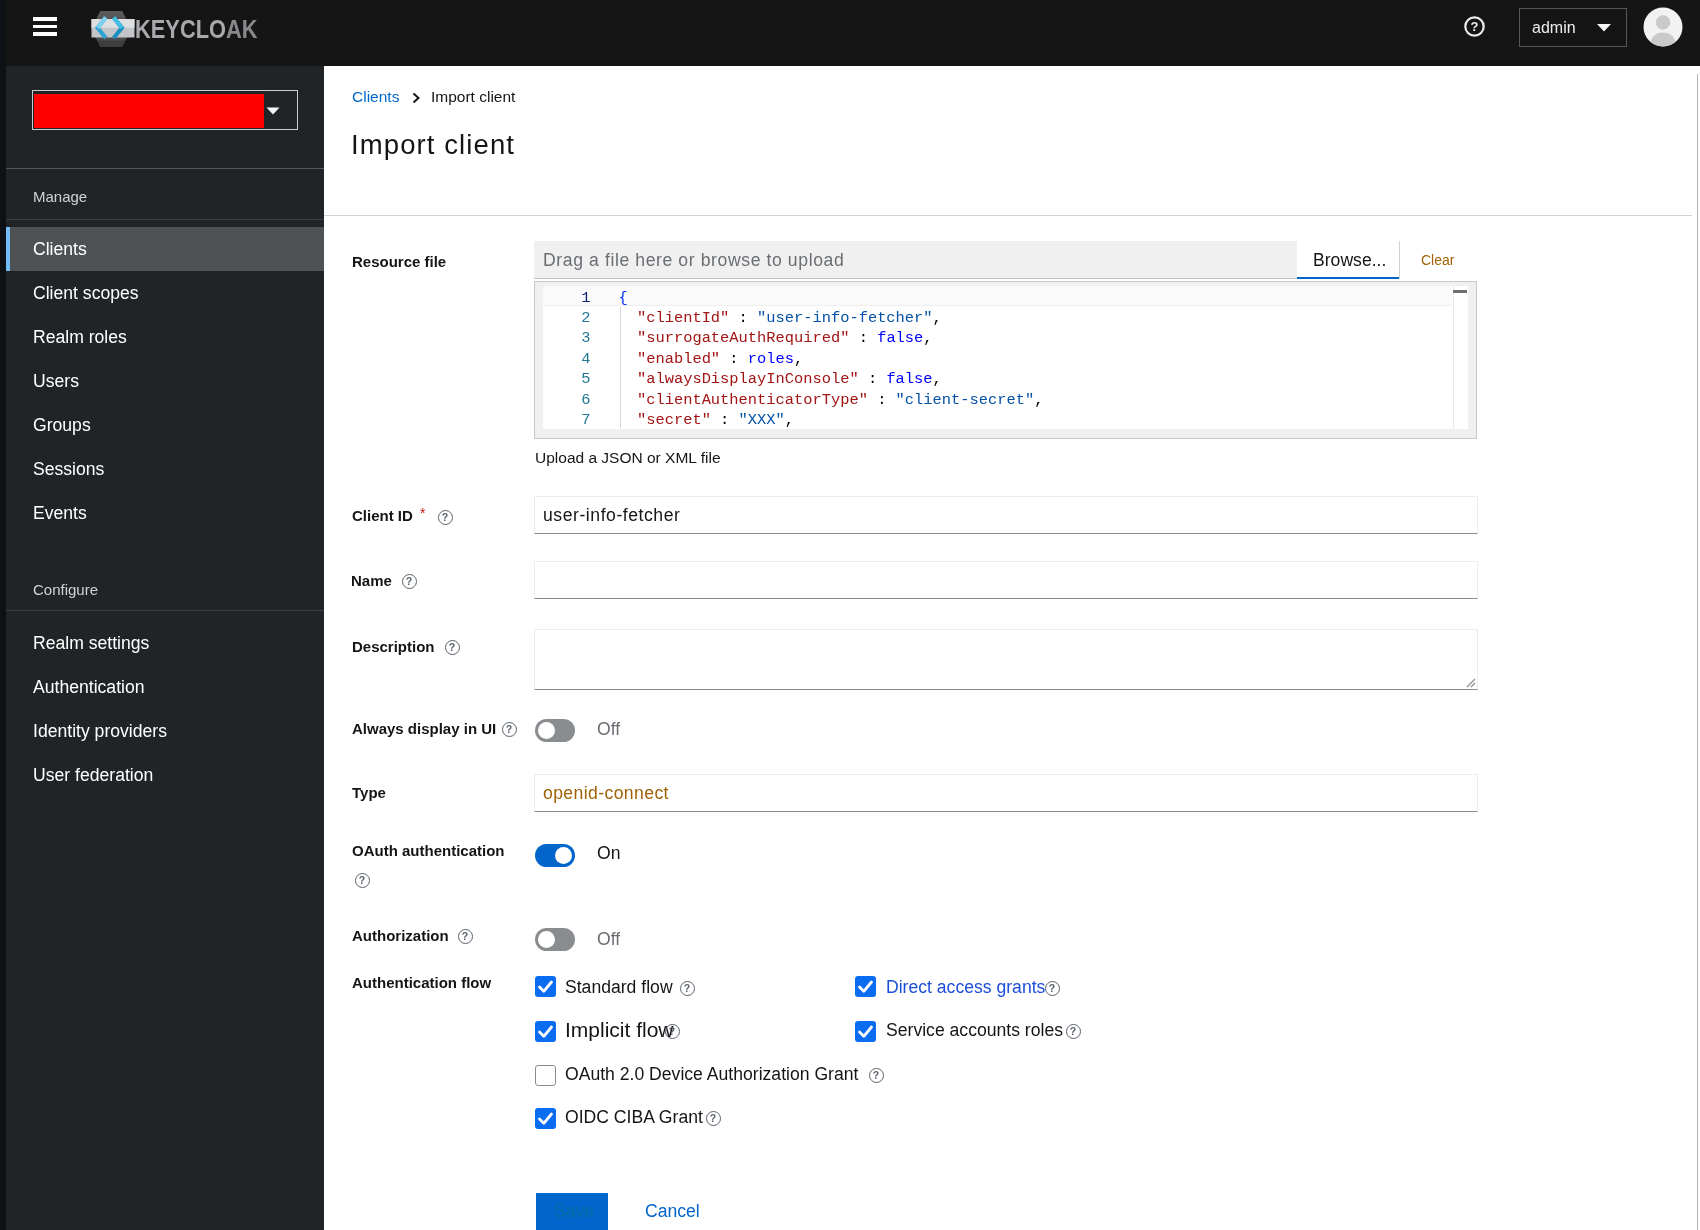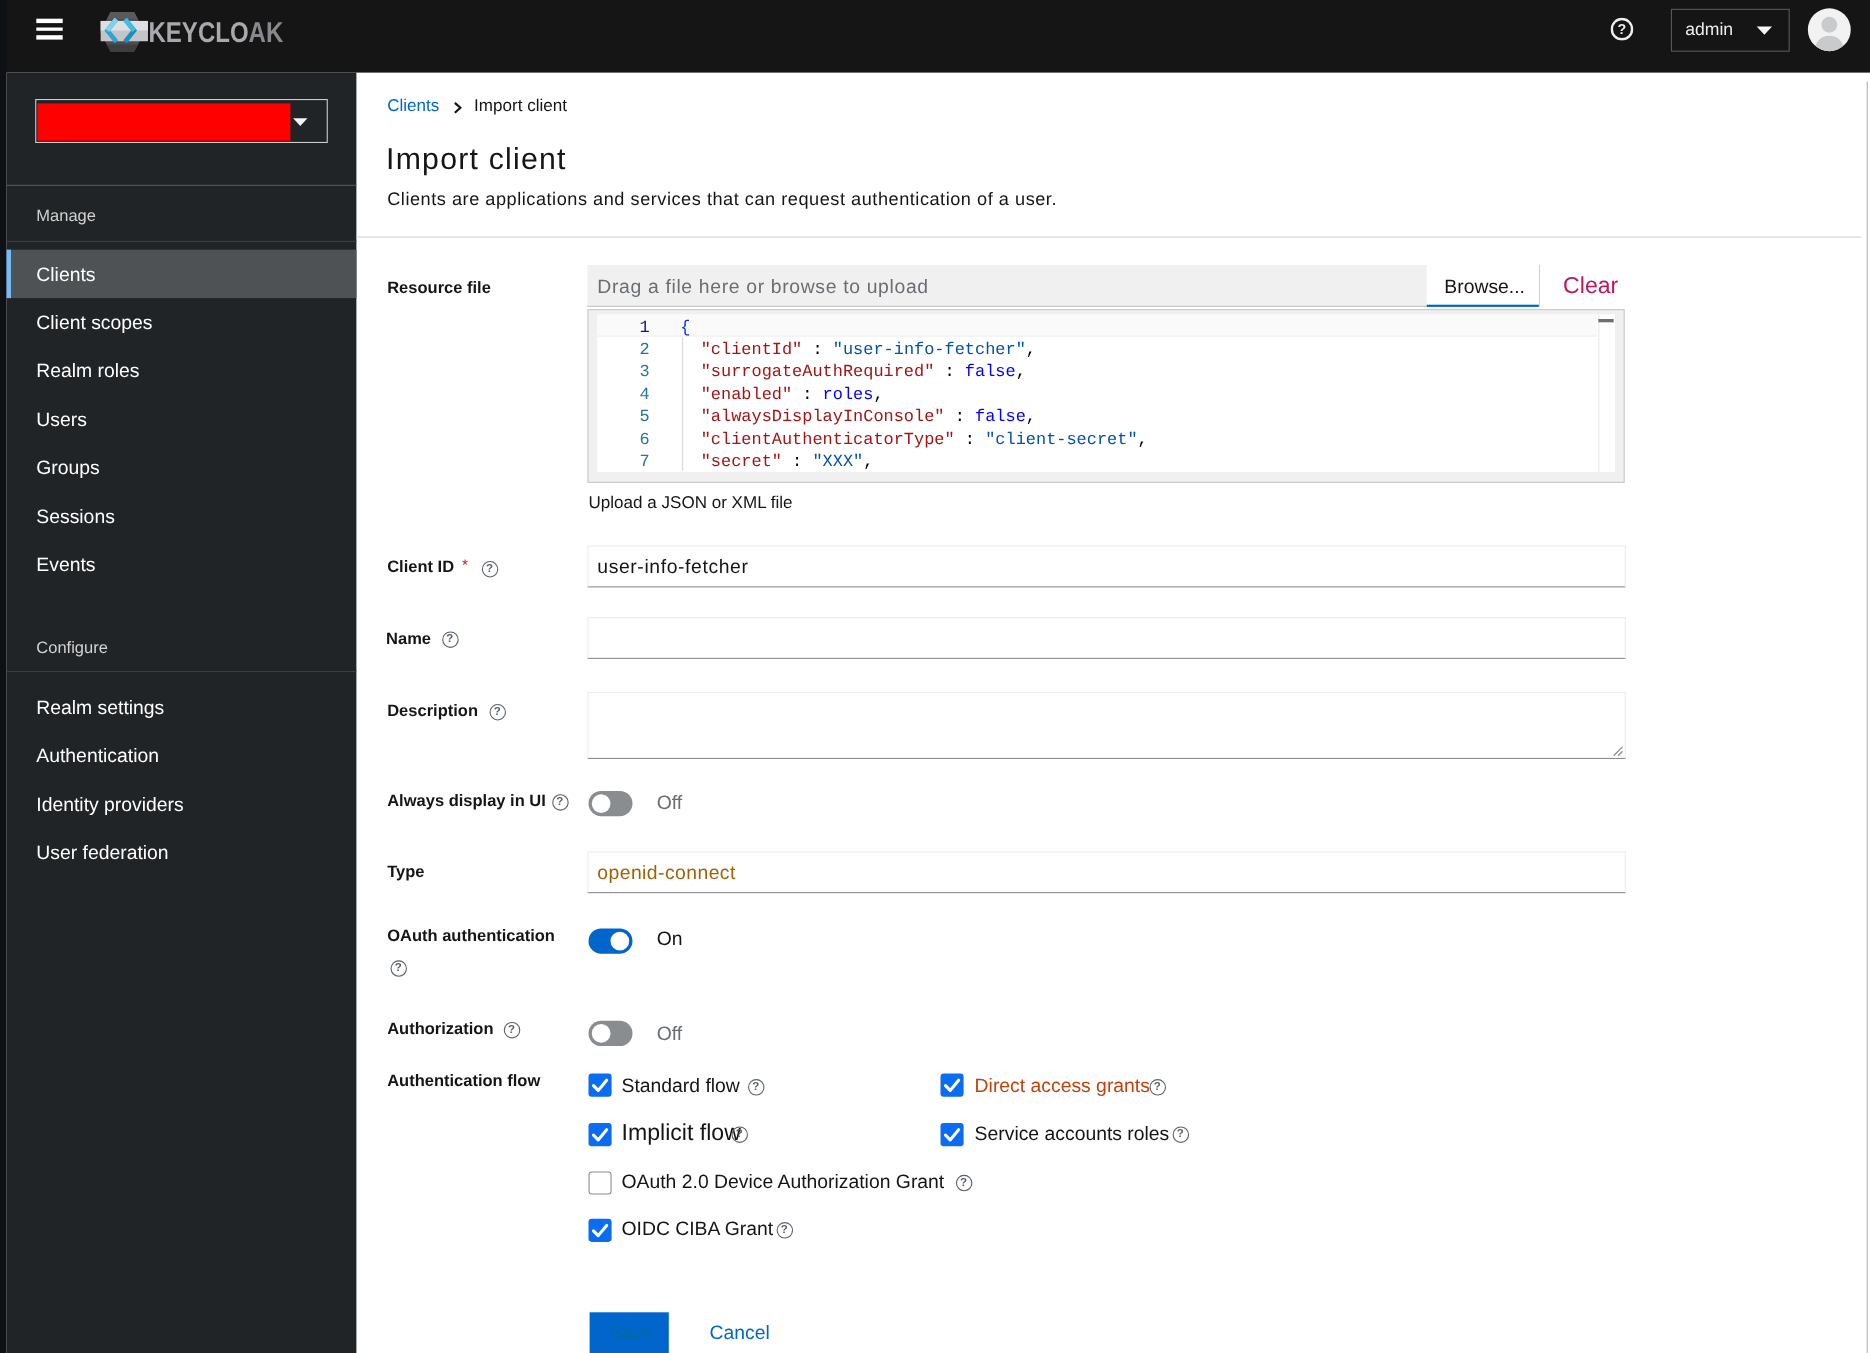--- a/index.html
+++ b/index.html
@@ -94,34 +94,33 @@
 <div class="nav" style="left:33px;top:721px">Identity providers</div>
 <div class="nav" style="left:33px;top:765px">User federation</div>
 
 <div class="t" style="left:352px;top:87px;font-size:15.5px;color:#0066cc;line-height:20px">Clients</div>
 <svg style="position:absolute;left:411px;top:92px" width="10" height="12" viewBox="0 0 10 12">
       <path d="M2.5 1.5 L7.5 6 L2.5 10.5" fill="none" stroke="#151515" stroke-width="2"></path>
     </svg>
 <div class="t" style="left:431px;top:87px;font-size:15.5px;color:#151515;line-height:20px">Import client</div>
 
 <div class="t" style="left:351px;top:130px;font-size:27.5px;color:#151515;font-weight:400;letter-spacing:1.1px;line-height:30px">Import client</div>
-<div class="t" style="left:352px;top:171px;font-size:16.5px;color:#151515;letter-spacing:0.48px;line-height:20px">Clients are applications and services that can request authentication of a user.</div>
 <div style="position:absolute;left:324px;top:215px;width:1368px;height:1px;background:#d2d2d2"></div>
 
 <div style="position:absolute;left:1696.5px;top:74px;width:1px;height:1156px;background:#b5b5b5"></div>
 
 <div class="lbl" style="left:352px;top:252px">Resource file</div>
 
 <div style="position:absolute;left:534px;top:241px;width:763px;height:38px;background:#f0f0f0;border-bottom:1px solid #c2c2c2"></div>
 <div class="t" style="left:543px;top:250px;font-size:17.6px;color:#6a6e73;letter-spacing:0.6px;line-height:20px">Drag a file here or browse to upload</div>
 <div style="position:absolute;left:1297px;top:241px;width:102px;height:38px;background:#fff"></div>
 <div class="t" style="left:1313px;top:250px;font-size:17.6px;color:#151515;line-height:20px">Browse...</div>
 <div style="position:absolute;left:1297px;top:276.5px;width:104px;height:2.5px;background:#0066cc"></div>
 <div style="position:absolute;left:1399px;top:241px;width:78px;height:38px;background:#fff;border-left:1px solid #d2d2d2"></div>
-<div class="t" style="left:1421px;top:250px;font-size:21px;color:#be185d;line-height:20px">Clear</div>
+<div class="t" style="left:1421px;top:250px;font-size:14px;color:#a16207;line-height:20px">Clear</div>
 
 <div style="position:absolute;left:534px;top:281px;width:943px;height:158px;background:#f0f0f0;border:1px solid #c8c8c8"></div>
 <div style="position:absolute;left:543px;top:286px;width:925px;height:142.5px;background:#fff"></div>
 <div style="position:absolute;left:543px;top:286px;width:909px;height:20.4px;background:#fafafa;border-bottom:1px solid #eeeeee"></div>
 <div style="position:absolute;left:619.5px;top:306.5px;width:1px;height:121px;background:#d8d8d8"></div>
 
 <div style="position:absolute;left:1452.5px;top:286px;width:15.5px;height:142.5px;background:#fff;border-left:1px solid #e8e8e8"></div>
 <div style="position:absolute;left:1453px;top:289.5px;width:14px;height:3px;background:#6f6f6f"></div>
 
 <div style="position:absolute;left:543px;top:287.5px;width:47.5px;text-align:right;font-family:'Liberation Mono',monospace;font-size:15.4px;line-height:20.4px;color:#237893">
@@ -189,21 +188,21 @@
 
 <div class="cb" style="left:534.5px;top:976px"><svg width="21" height="21" viewBox="0 0 21 21">
         <path d="M4.5 11 L8.8 15.3 L16.5 6" stroke="#fff" stroke-width="2.8" fill="none" stroke-linecap="round" stroke-linejoin="round"></path>
       </svg></div>
 <div class="t" style="left:565px;top:976.5px;font-size:17.6px;color:#151515;line-height:20px">Standard flow</div>
 <div class="q" style="left:680px;top:981px"></div>
 
 <div class="cb" style="left:855px;top:976px"><svg width="21" height="21" viewBox="0 0 21 21">
         <path d="M4.5 11 L8.8 15.3 L16.5 6" stroke="#fff" stroke-width="2.8" fill="none" stroke-linecap="round" stroke-linejoin="round"></path>
       </svg></div>
-<div class="t" style="left:886px;top:976.5px;font-size:17.6px;color:#c2410c;line-height:20px">Direct access grants</div>
+<div class="t" style="left:886px;top:976.5px;font-size:17.6px;color:#1d4ed8;line-height:20px">Direct access grants</div>
 <div class="q" style="left:1045px;top:981px"></div>
 
 <div class="cb" style="left:534.5px;top:1020.5px"><svg width="21" height="21" viewBox="0 0 21 21">
         <path d="M4.5 11 L8.8 15.3 L16.5 6" stroke="#fff" stroke-width="2.8" fill="none" stroke-linecap="round" stroke-linejoin="round"></path>
       </svg></div>
 <div class="t" style="left:565px;top:1019.5px;font-size:21px;color:#151515;line-height:20px">Implicit flow</div>
 <div class="q" style="left:665px;top:1024px"></div>
 
 <div class="cb" style="left:855px;top:1020.5px"><svg width="21" height="21" viewBox="0 0 21 21">
         <path d="M4.5 11 L8.8 15.3 L16.5 6" stroke="#fff" stroke-width="2.8" fill="none" stroke-linecap="round" stroke-linejoin="round"></path>

